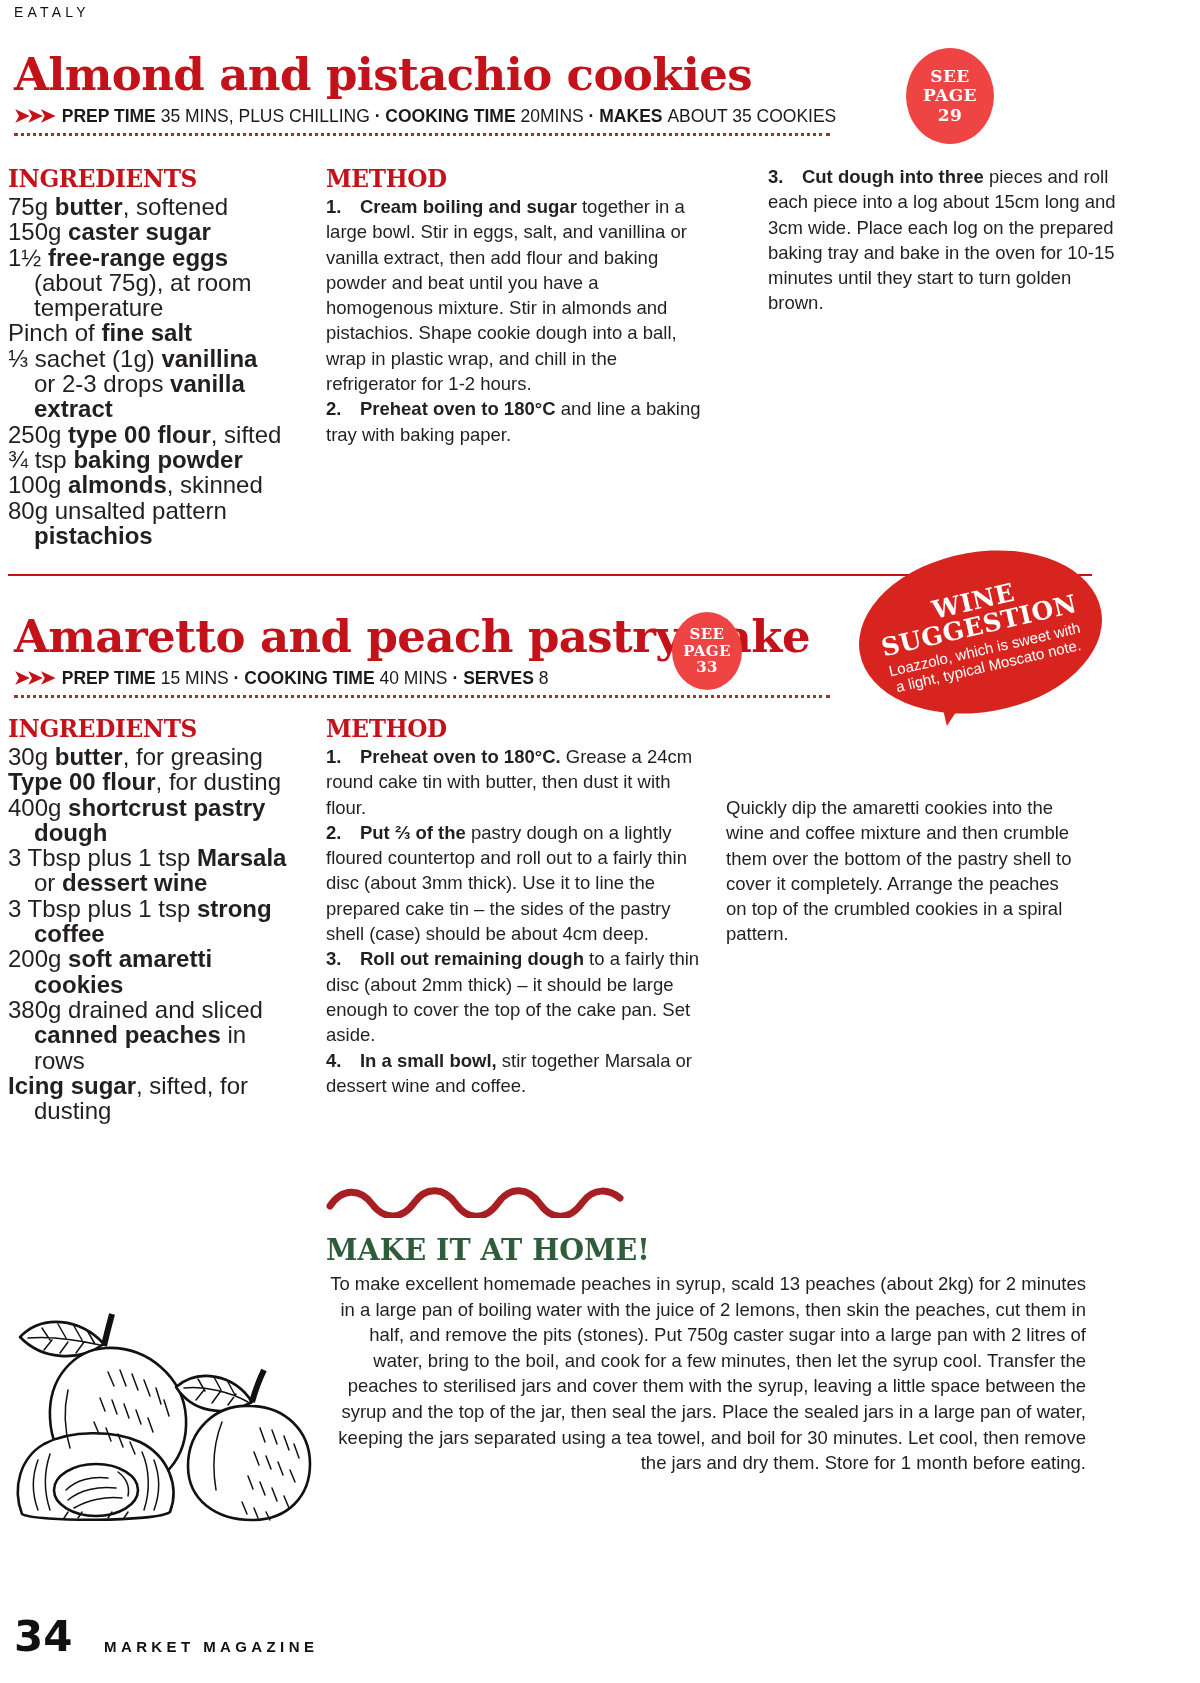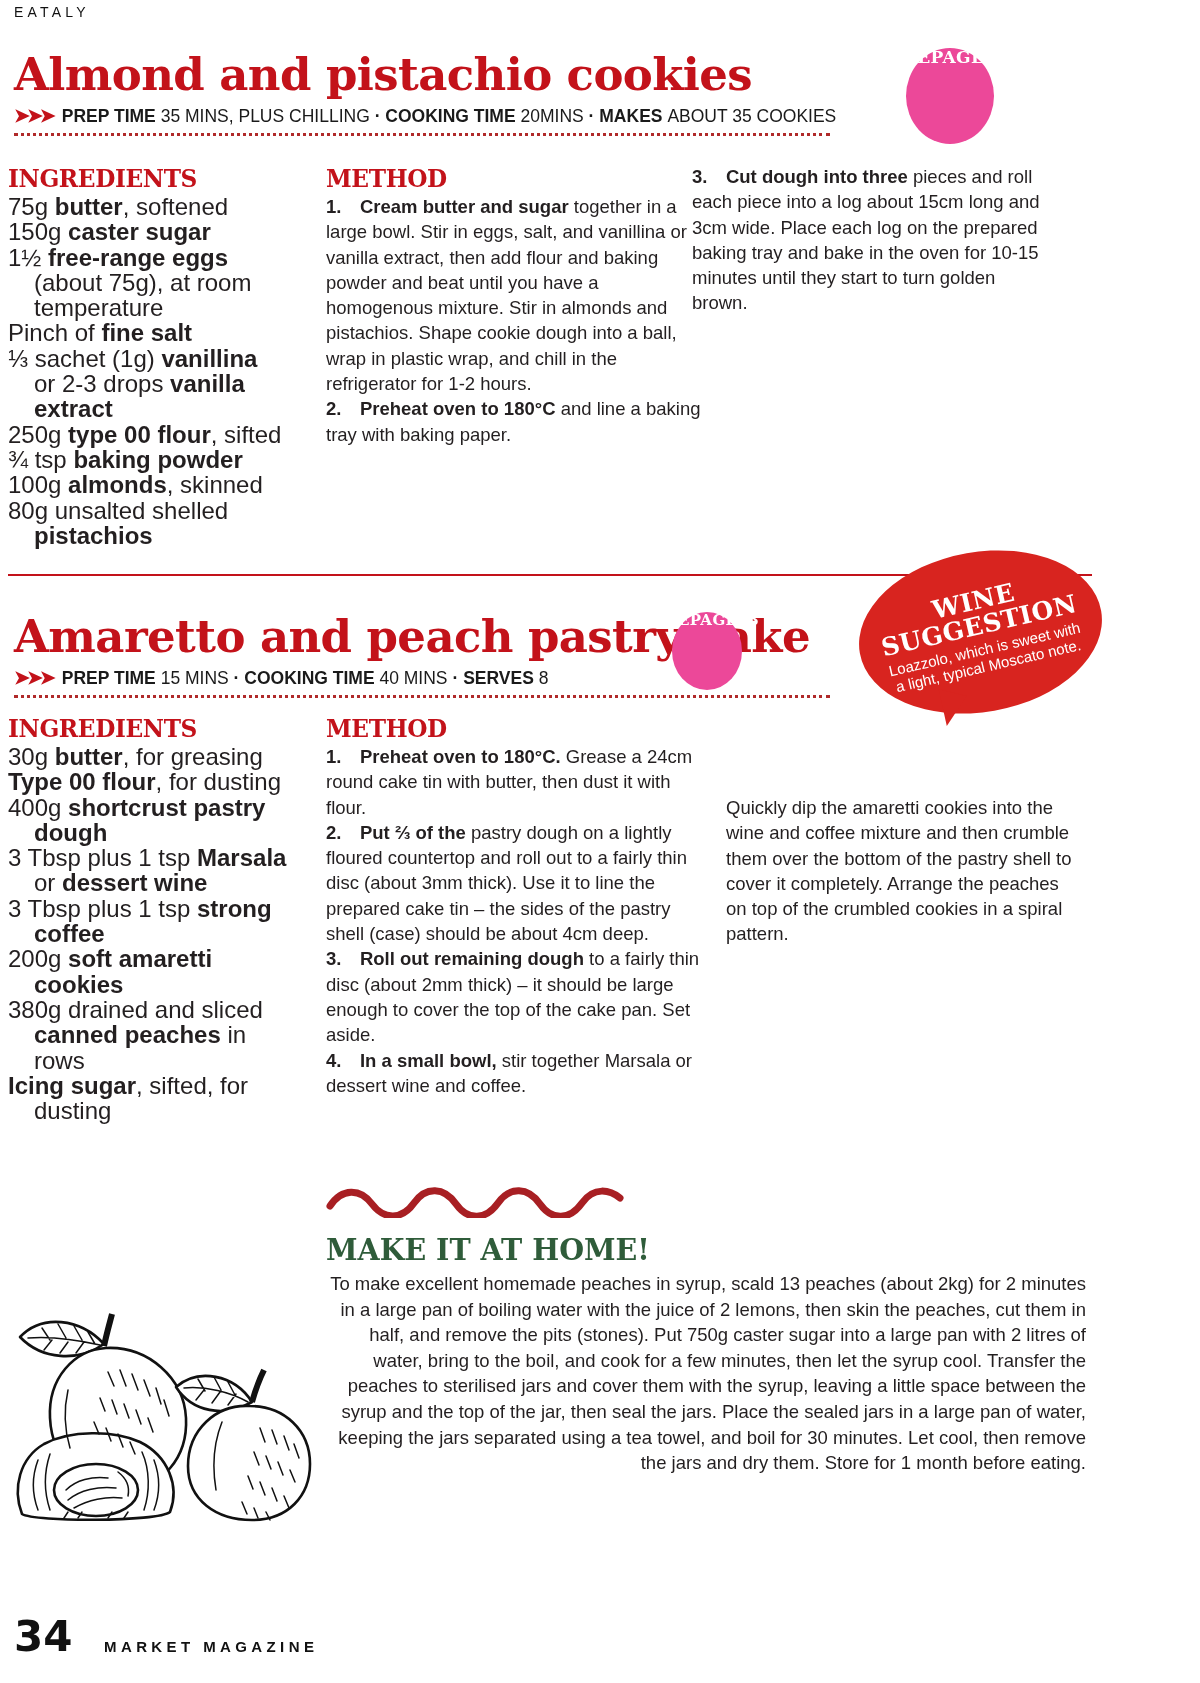--- a/index.html
+++ b/index.html
@@ -31,22 +31,22 @@
   .meta-row b{font-weight:bold;}
   .meta-row .lt{font-weight:normal;}
   .dotrule{
     border-bottom:3px dotted #b02a2a;
     height:0;
   }
 
   
   .badge{
     position:absolute;border-radius:50%;
-    background:#ec4899;color:#fff;display:flex;
-    flex-direction:row;justify-content:center;
+    background:#ef4444;color:#fff;display:flex;
+    flex-direction:column;justify-content:center;
     font-family:"DejaVu Serif", serif;font-weight:bold;
     line-height:1.12;text-align:center;letter-spacing:0.4px;
   }
 
   
   .sec-head{
     font-family:"DejaVu Serif", serif;font-weight:bold;
     color:#c3121a;font-size:25px;letter-spacing:-0.4px;
     transform:scaleX(0.93);transform-origin:left center;
     margin-bottom:1px;
@@ -155,34 +155,34 @@
         <div class="it"><span>1½ </span><b>free-range eggs</b></div>
         <div class="it ind"><span>(about 75g), at room</span></div>
         <div class="it ind"><span>temperature</span></div>
         <div class="it"><span>Pinch of </span><b>fine salt</b></div>
         <div class="it"><span>⅓ sachet (1g) </span><b>vanillina</b></div>
         <div class="it ind"><span>or 2-3 drops </span><b>vanilla</b></div>
         <div class="it ind"><b>extract</b></div>
         <div class="it"><span>250g </span><b>type 00 flour</b><span>, sifted</span></div>
         <div class="it"><span>¾ tsp </span><b>baking powder</b></div>
         <div class="it"><span>100g </span><b>almonds</b><span>, skinned</span></div>
-        <div class="it"><span>80g unsalted shelled</span></div>
+        <div class="it"><span>80g unsalted pattern</span></div>
         <div class="it ind"><b>pistachios</b></div>
       </div>
   </div>
 
   <div class="col" style="left:326px;top:164px;width:382px;">
     <div class="sec-head">METHOD</div>
     <div class="method" id="r1-m1">
-        <p><span class="num">1.  </span><span class="lead">Cream butter and sugar</span><span> together in a large bowl. Stir in eggs, salt, and vanillina or vanilla extract, then add flour and baking powder and beat until you have a homogenous mixture. Stir in almonds and pistachios. Shape cookie dough into a ball, wrap in plastic wrap, and chill in the refrigerator for 1-2 hours.</span></p>
+        <p><span class="num">1.  </span><span class="lead">Cream boiling and sugar</span><span> together in a large bowl. Stir in eggs, salt, and vanillina or vanilla extract, then add flour and baking powder and beat until you have a homogenous mixture. Stir in almonds and pistachios. Shape cookie dough into a ball, wrap in plastic wrap, and chill in the refrigerator for 1-2 hours.</span></p>
         <p><span class="num">2.  </span><span class="lead">Preheat oven to 180°C</span><span> and line a baking tray with baking paper.</span></p>
       </div>
   </div>
 
-  <div class="col" style="left:692px;top:164px;width:352px;">
+  <div class="col" style="left:768px;top:164px;width:352px;">
     <div class="method" id="r1-m2">
         <p><span class="num">3.  </span><span class="lead">Cut dough into three</span><span> pieces and roll each piece into a log about 15cm long and 3cm wide. Place each log on the prepared baking tray and bake in the oven for 10-15 minutes until they start to turn golden brown.</span></p>
       </div>
   </div>
 
   <div class="hr-red" style="left:8px;top:574px;width:1084px;"></div>
 
   <div class="wine-bubble" style="left:858px;top:552px;">
     <div class="wine-inner">
       <div class="wine-title">

